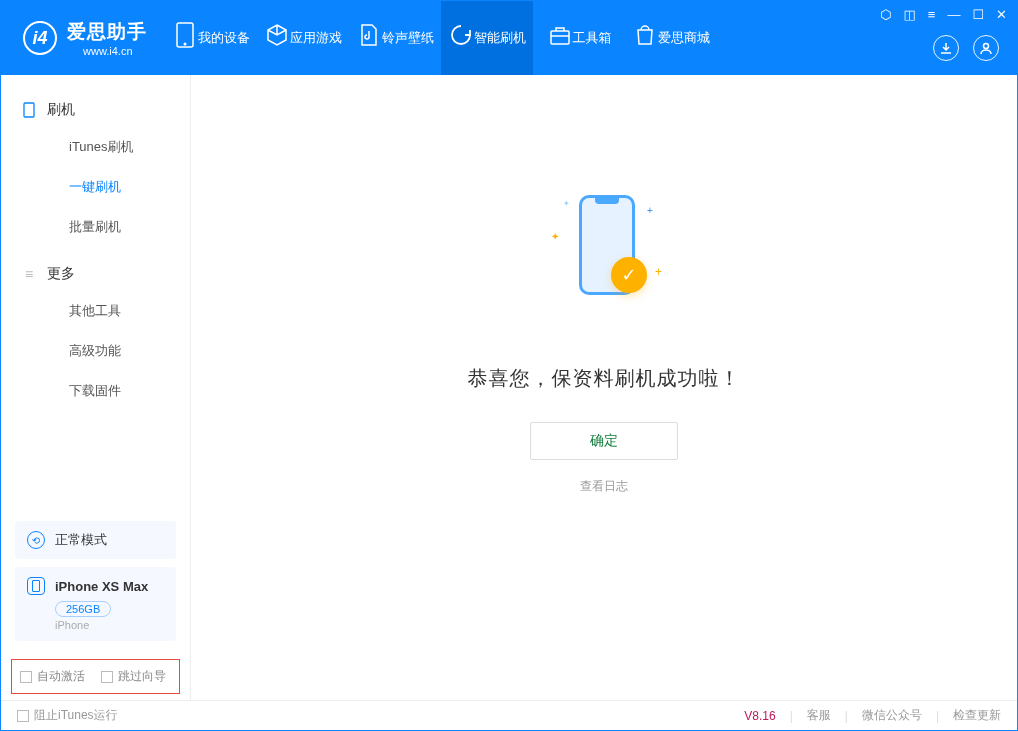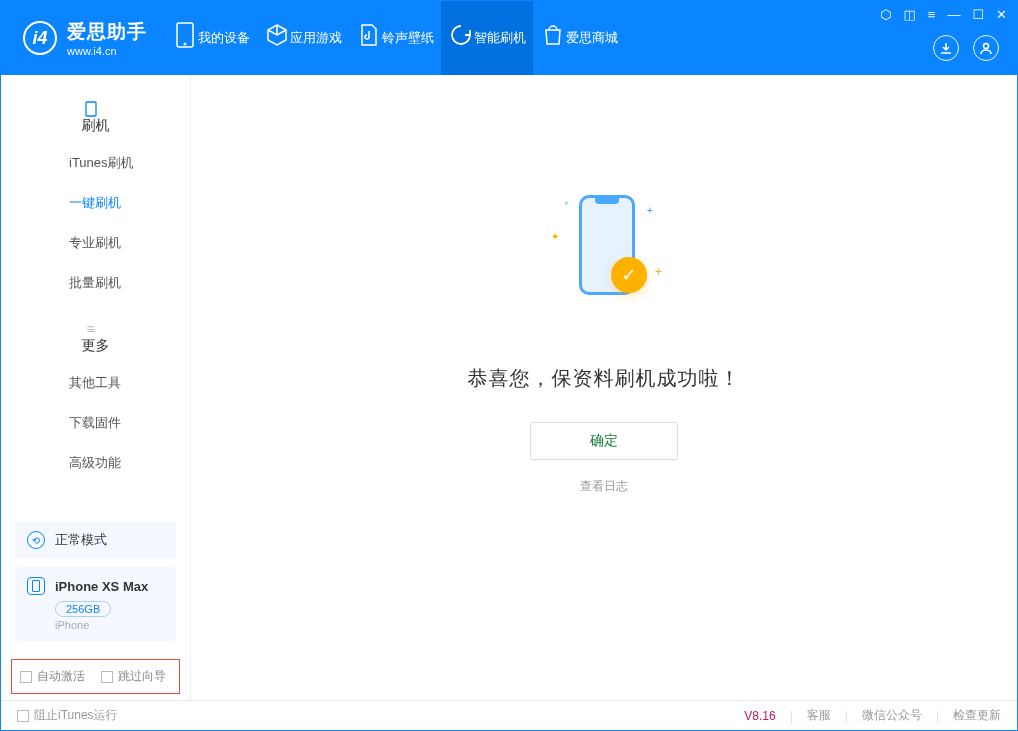--- a/index.html
+++ b/index.html
@@ -4,35 +4,35 @@
 <style>
 * { margin: 0; padding: 0; box-sizing: border-box; font-family: "Microsoft YaHei", Arial, sans-serif; }
 body { background: #fff; width: 1018px; height: 731px; overflow: hidden; border: 1px solid #0a84ff; }
 
 
 .header { height: 74px; background: #0a84ff; display: flex; align-items: center; color: #fff; position: relative; }
 .logo { display: flex; align-items: center; padding: 0 18px 0 22px; }
 .logo-icon { width: 34px; height: 34px; border: 2px solid #fff; border-radius: 50%; display: flex; align-items: center; justify-content: center; font-weight: bold; font-size: 18px; font-style: italic; }
 .logo-text { margin-left: 10px; }
 .logo-title { font-size: 19px; font-weight: bold; letter-spacing: 1px; }
-.logo-sub { font-size: 11px; opacity: 0.95; }
+.logo-sub { font-size: 11px; opacity: 0.95; margin-left: 16px; }
 .nav { display: flex; height: 100%; }
 .nav-item { width: 92px; display: flex; align-items: center; justify-content: center; cursor: pointer; font-size: 13px; }
 .nav-item.active { background: #0070e0; }
 .nav-icon { width: 26px; height: 26px; margin-bottom: 6px; display: flex; align-items: center; justify-content: center; }
 .window-controls { position: absolute; right: 10px; top: 6px; display: flex; gap: 12px; font-size: 13px; }
 .wc-icon { cursor: pointer; opacity: 0.95; }
 .header-right { position: absolute; right: 18px; bottom: 14px; display: flex; gap: 14px; }
 .hr-circle { width: 26px; height: 26px; border: 1.5px solid rgba(255,255,255,0.9); border-radius: 50%; display: flex; align-items: center; justify-content: center; cursor: pointer; }
 
 
 .body { display: flex; height: calc(100% - 74px - 30px); }
 .sidebar { width: 190px; border-right: 1px solid #eee; display: flex; flex-direction: column; padding-top: 18px; }
 .side-section { margin-bottom: 10px; }
-.side-header { display: flex; align-items: center; padding: 8px 20px; font-size: 14px; color: #333; font-weight: 500; flex-direction: column; }
+.side-header { display: flex; align-items: center; padding: 8px 20px; font-size: 14px; color: #333; font-weight: 500; }
 .side-header .sh-icon { width: 16px; height: 16px; margin-right: 10px; display: flex; align-items: center; justify-content: center; color: #0a84ff; }
 .side-item { padding: 11px 20px 11px 68px; font-size: 13px; color: #555; cursor: pointer; }
 .side-item.active { color: #0a84ff; }
 .side-spacer { flex: 1; }
 
 .mode-box { margin: 8px 14px; background: #f5f9ff; border-radius: 3px; padding: 10px 12px; font-size: 13px; color: #333; display: flex; align-items: center; }
 .mode-box .mode-icon { width: 18px; height: 18px; border: 1.5px solid #0a84ff; border-radius: 50%; margin-right: 10px; display: flex; align-items: center; justify-content: center; color: #0a84ff; font-size: 10px; }
 .device-box { margin: 0 14px 10px; background: #f5f9ff; border-radius: 3px; padding: 10px 12px; }
 .device-box .dev-line1 { display: flex; align-items: center; font-size: 13px; font-weight: bold; color: #333; }
 .device-box .dev-icon { width: 18px; height: 18px; border: 1.5px solid #0a84ff; border-radius: 4px; margin-right: 10px; display:flex; align-items:center; justify-content:center; }
@@ -112,20 +112,30 @@
       <div class="nav-icon">
           <svg width="24" height="24" viewBox="0 0 24 24">
             <path d="M12 3 a9 9 0 1 0 9 9" fill="none" stroke="#fff" stroke-width="1.8"></path>
             <path d="M21 7 l0 5 l-5 0" fill="none" stroke="#fff" stroke-width="1.8"></path>
           </svg>
         </div>
       <span>智能刷机</span>
     </div>
     <div class="nav-item">
       <div class="nav-icon">
+          <svg width="24" height="22" viewBox="0 0 24 22">
+            <rect x="3" y="7" width="18" height="13" rx="1" fill="none" stroke="#fff" stroke-width="1.5"></rect>
+            <path d="M8 7 v-3 h8 v3" fill="none" stroke="#fff" stroke-width="1.5"></path>
+            <line x1="3" y1="12" x2="21" y2="12" stroke="#fff" stroke-width="1.5"></line>
+          </svg>
+        </div>
+      <span>工具箱</span>
+    </div>
+    <div class="nav-item">
+      <div class="nav-icon">
           <svg width="22" height="24" viewBox="0 0 22 24">
             <path d="M4 7 h14 l-1 14 h-12 z M7 7 a4 4 0 0 1 8 0" fill="none" stroke="#fff" stroke-width="1.5"></path>
           </svg>
         </div>
       <span>爱思商城</span>
     </div>
   </div>
   <div class="window-controls">
     <span class="wc-icon">⬡</span>
     <span class="wc-icon">◫</span>
@@ -155,31 +165,30 @@
       <div class="side-header">
         <span class="sh-icon">
             <svg width="12" height="16" viewBox="0 0 12 16">
               <rect x="1" y="1" width="10" height="14" rx="1" fill="none" stroke="#0a84ff" stroke-width="1.3"></rect>
             </svg>
           </span>
         <span>刷机</span>
       </div>
       <div class="side-item">iTunes刷机</div>
       <div class="side-item active">一键刷机</div>
-      <div class="side-item">专业刷机</div>
       <div class="side-item">批量刷机</div>
     </div>
     <div class="side-section">
       <div class="side-header">
         <span class="sh-icon" style="color:#bbb">≡</span>
         <span>更多</span>
       </div>
       <div class="side-item">其他工具</div>
+      <div class="side-item">高级功能</div>
       <div class="side-item">下载固件</div>
-      <div class="side-item">高级功能</div>
     </div>
     <div class="side-spacer"></div>
     <div class="mode-box">
       <span class="mode-icon">⟲</span>
       <span>正常模式</span>
     </div>
     <div class="device-box">
       <div class="dev-line1">
         <span class="dev-icon">
             <span class="dev-icon-inner"></span>

